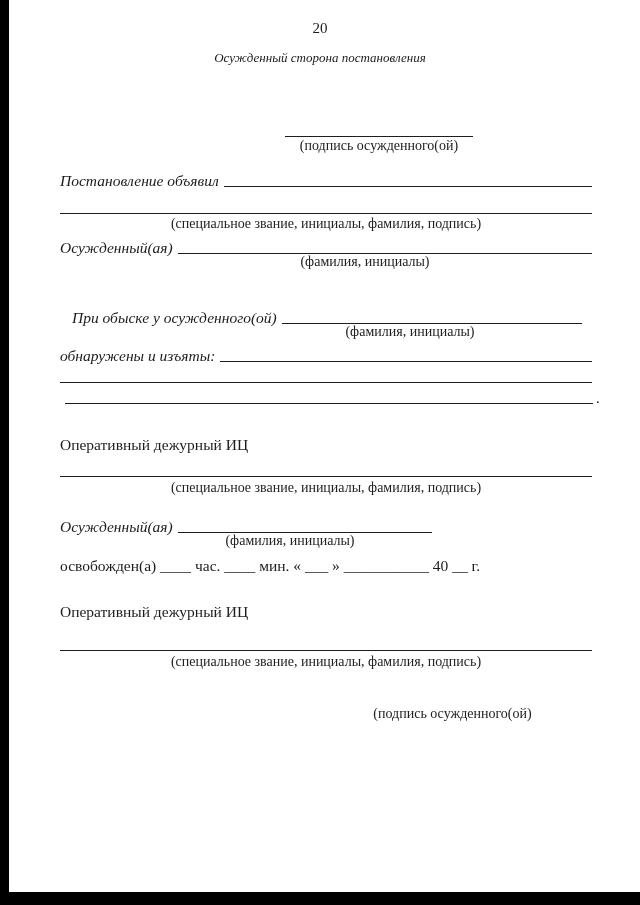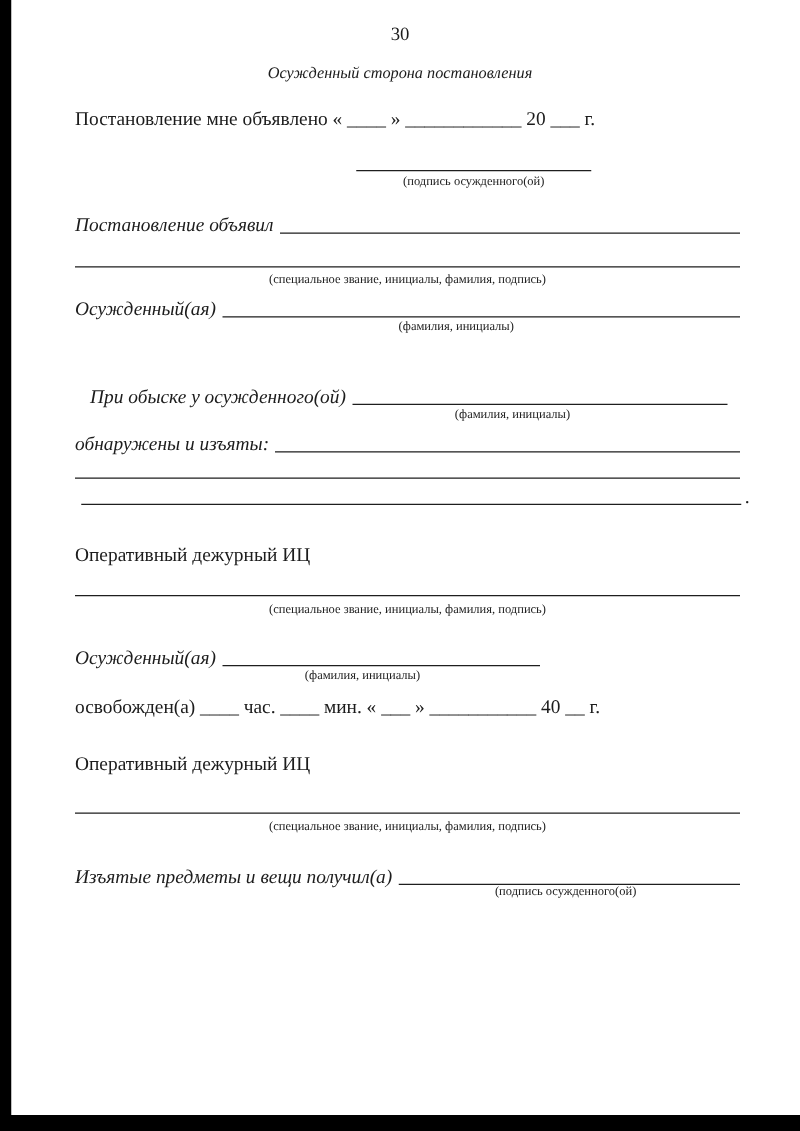--- a/index.html
+++ b/index.html
@@ -7,21 +7,21 @@
     position:relative;
     width:640px;height:905px;
     background:#ffffff;
     font-family:"Liberation Serif","DejaVu Serif",serif;
     color:#1c1c1c;
     overflow:hidden;
   }
   .abs{position:absolute;}
   .center{text-align:center;}
   .main{font-size:15.5px;line-height:19px;white-space:nowrap;}
-  .caption{font-size:10px;line-height:11px;color:#222;}
+  .caption{font-size:14px;line-height:11px;color:#222;}
   .heading{font-style:italic;font-size:13px;}
   .pageno{font-size:15px;}
   
   .row{display:flex;font-style:italic;}
   .row .label{white-space:nowrap;}
   .fill{flex:1;position:relative;}
   .fill::after{
     content:"";position:absolute;left:5px;right:0;bottom:3px;
     border-bottom:1.4px solid #1e1e1e;
   }
@@ -31,25 +31,24 @@
   .scan-bottom{left:0;bottom:0;width:640px;height:13px;background:#000;}
 </style>
 </head>
 <body>
 
 <div class="page">
 
   <div class="abs scan-left"></div>
   <div class="abs scan-bottom"></div>
 
-  <div class="abs pageno center" style="top:20px;left:0;right:0;">30</div>
+  <div class="abs pageno center" style="top:20px;left:0;right:0;">20</div>
 
   <div class="abs heading center" style="top:50px;left:0;right:0;">Осужденный сторона постановления</div>
 
-  <div class="abs main" style="top:86px;left:60px;">Постановление мне объявлено « ____ » ____________ 20 ___ г.</div>
 
   <div class="abs" style="top:122px;left:285px;width:188px;height:14px;border-bottom:1.4px solid #1e1e1e;"></div>
   <div class="abs caption center" style="top:140px;left:278px;width:202px;">(подпись осужденного(ой)</div>
 
   <div class="abs row main" style="top:171px;left:60px;right:48px;">
     <span class="label">Постановление объявил</span>
     <span class="fill"></span>
   </div>
   <div class="abs rule" style="top:199px;left:60px;right:48px;"></div>
   <div class="abs caption center" style="top:218px;left:60px;right:48px;">(специальное звание, инициалы, фамилия, подпись)</div>
@@ -86,19 +85,15 @@
     <span class="fill"></span>
   </div>
   <div class="abs caption center" style="top:535px;left:200px;width:180px;">(фамилия, инициалы)</div>
 
   <div class="abs main" style="top:556px;left:60px;">освобожден(а) ____ час. ____ мин. « ___ » ___________ 40 __ г.</div>
 
   <div class="abs main" style="top:602px;left:60px;">Оперативный дежурный ИЦ</div>
   <div class="abs rule" style="top:636px;left:60px;right:48px;"></div>
   <div class="abs caption center" style="top:656px;left:60px;right:48px;">(специальное звание, инициалы, фамилия, подпись)</div>
 
-  <div class="abs row main" style="top:692px;left:60px;right:48px;">
-    <span class="label">Изъятые предметы и вещи получил(а)</span>
-    <span class="fill"></span>
-  </div>
   <div class="abs caption center" style="top:708px;left:345px;width:215px;">(подпись осужденного(ой)</div>
 
 </div>
 
 </body></html>

